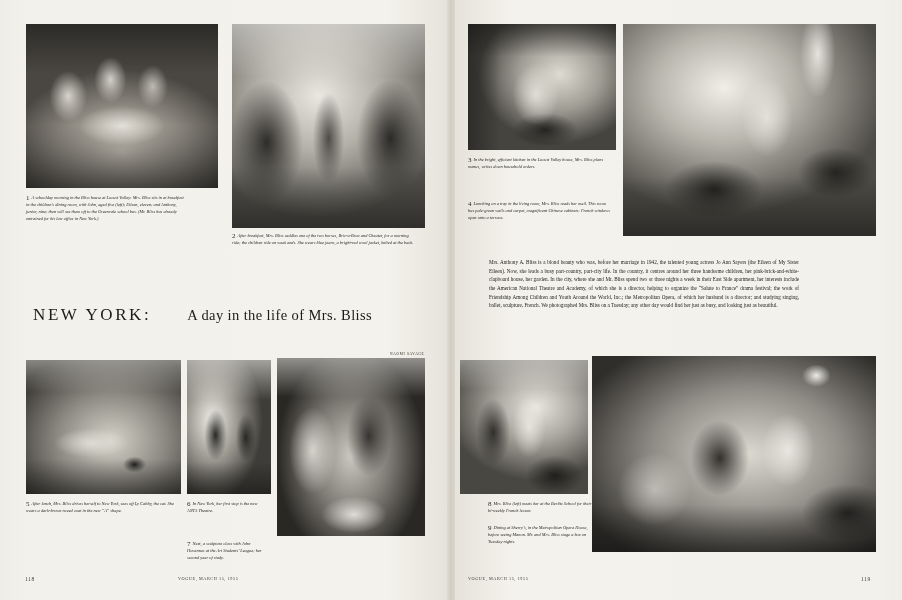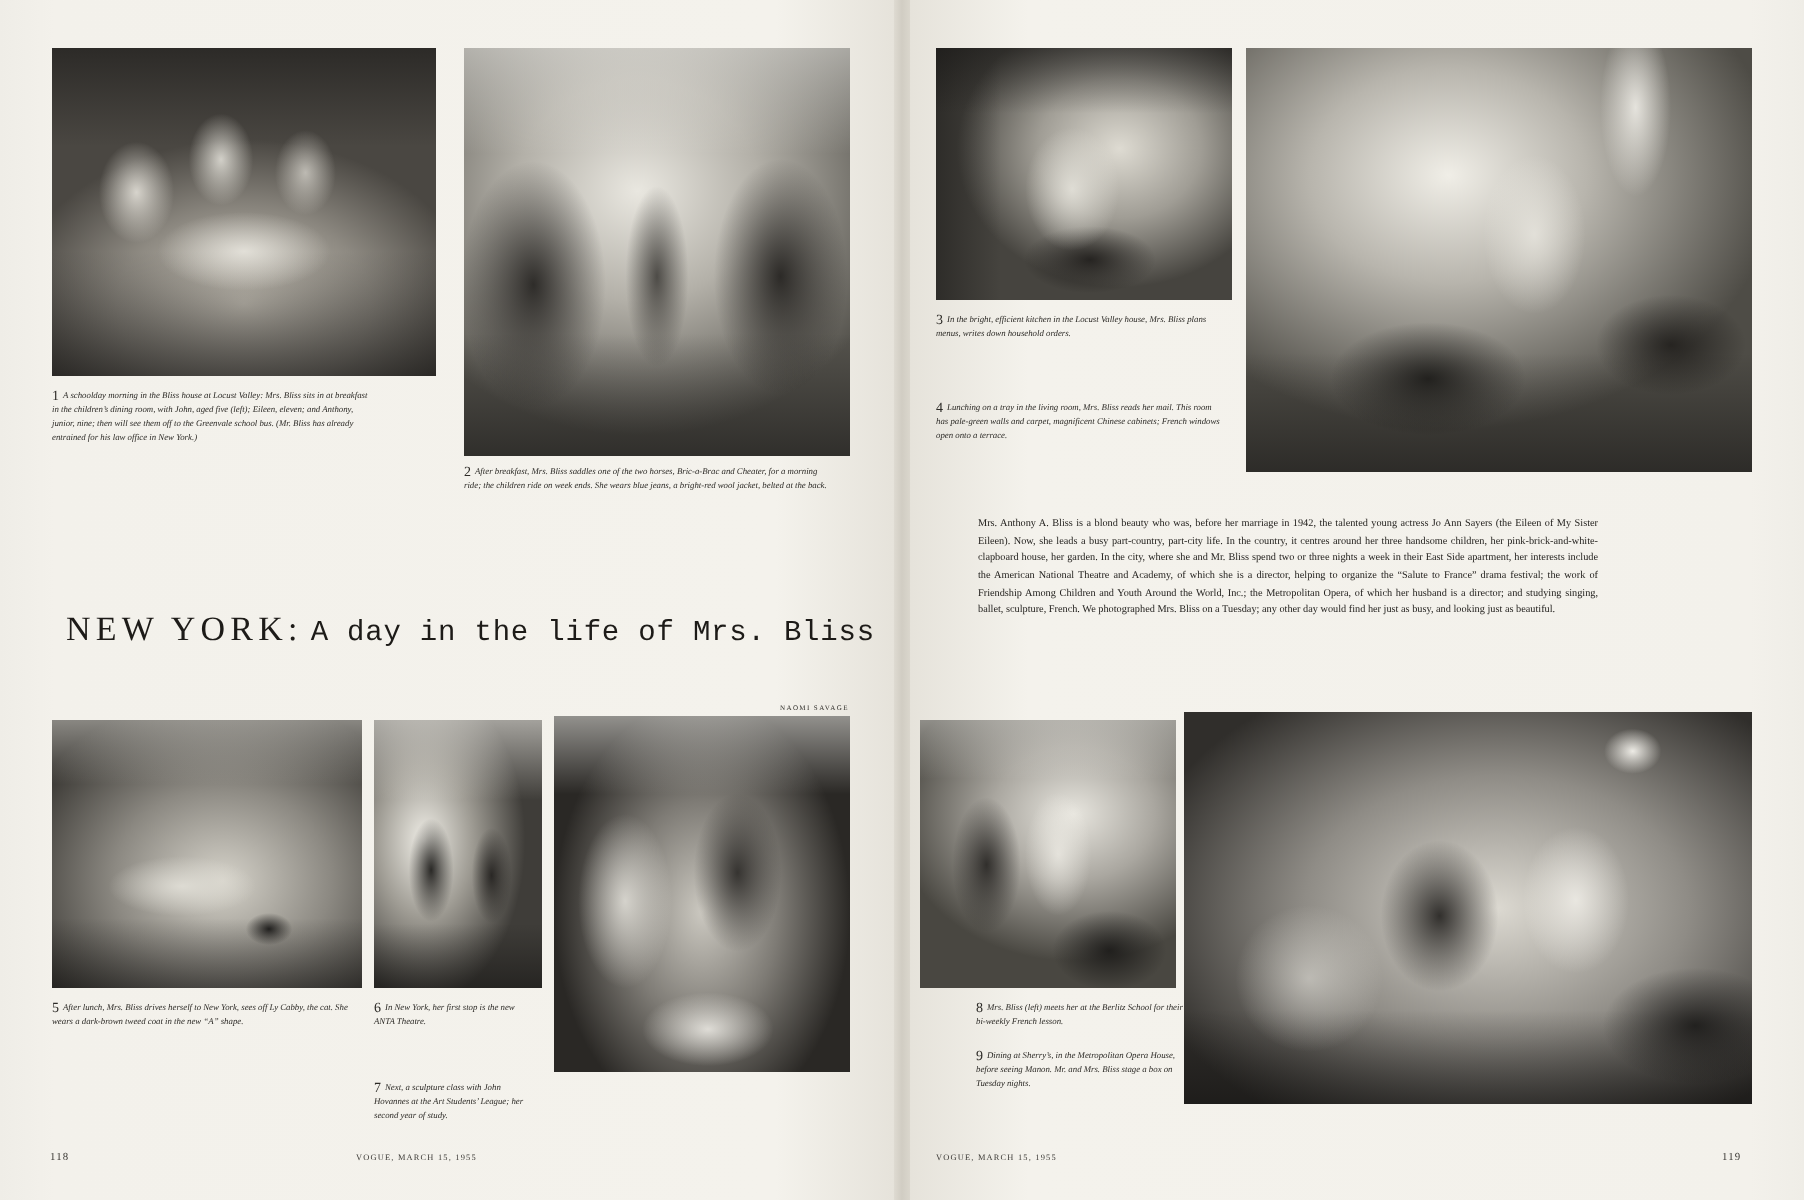--- a/index.html
+++ b/index.html
@@ -60,21 +60,22 @@
     color: #1d1b18;
   }
   .headline .hl1 {
     font-size: 17px;
     letter-spacing: 2.6px;
     font-family: "Liberation Serif", serif;
   }
   .headline .hl2 {
     font-size: 14.5px;
     letter-spacing: .4px;
-    font-family: Liberation Mono, monospace;
+    font-family: Liberation Serif, serif;
+    margin-left: 32px;
   }
   .bodytext {
     position: absolute;
     font-size: 5.15px;
     line-height: 1.68;
     text-align: justify;
     color: #24221f;
   }
   .folio {
     position: absolute;

